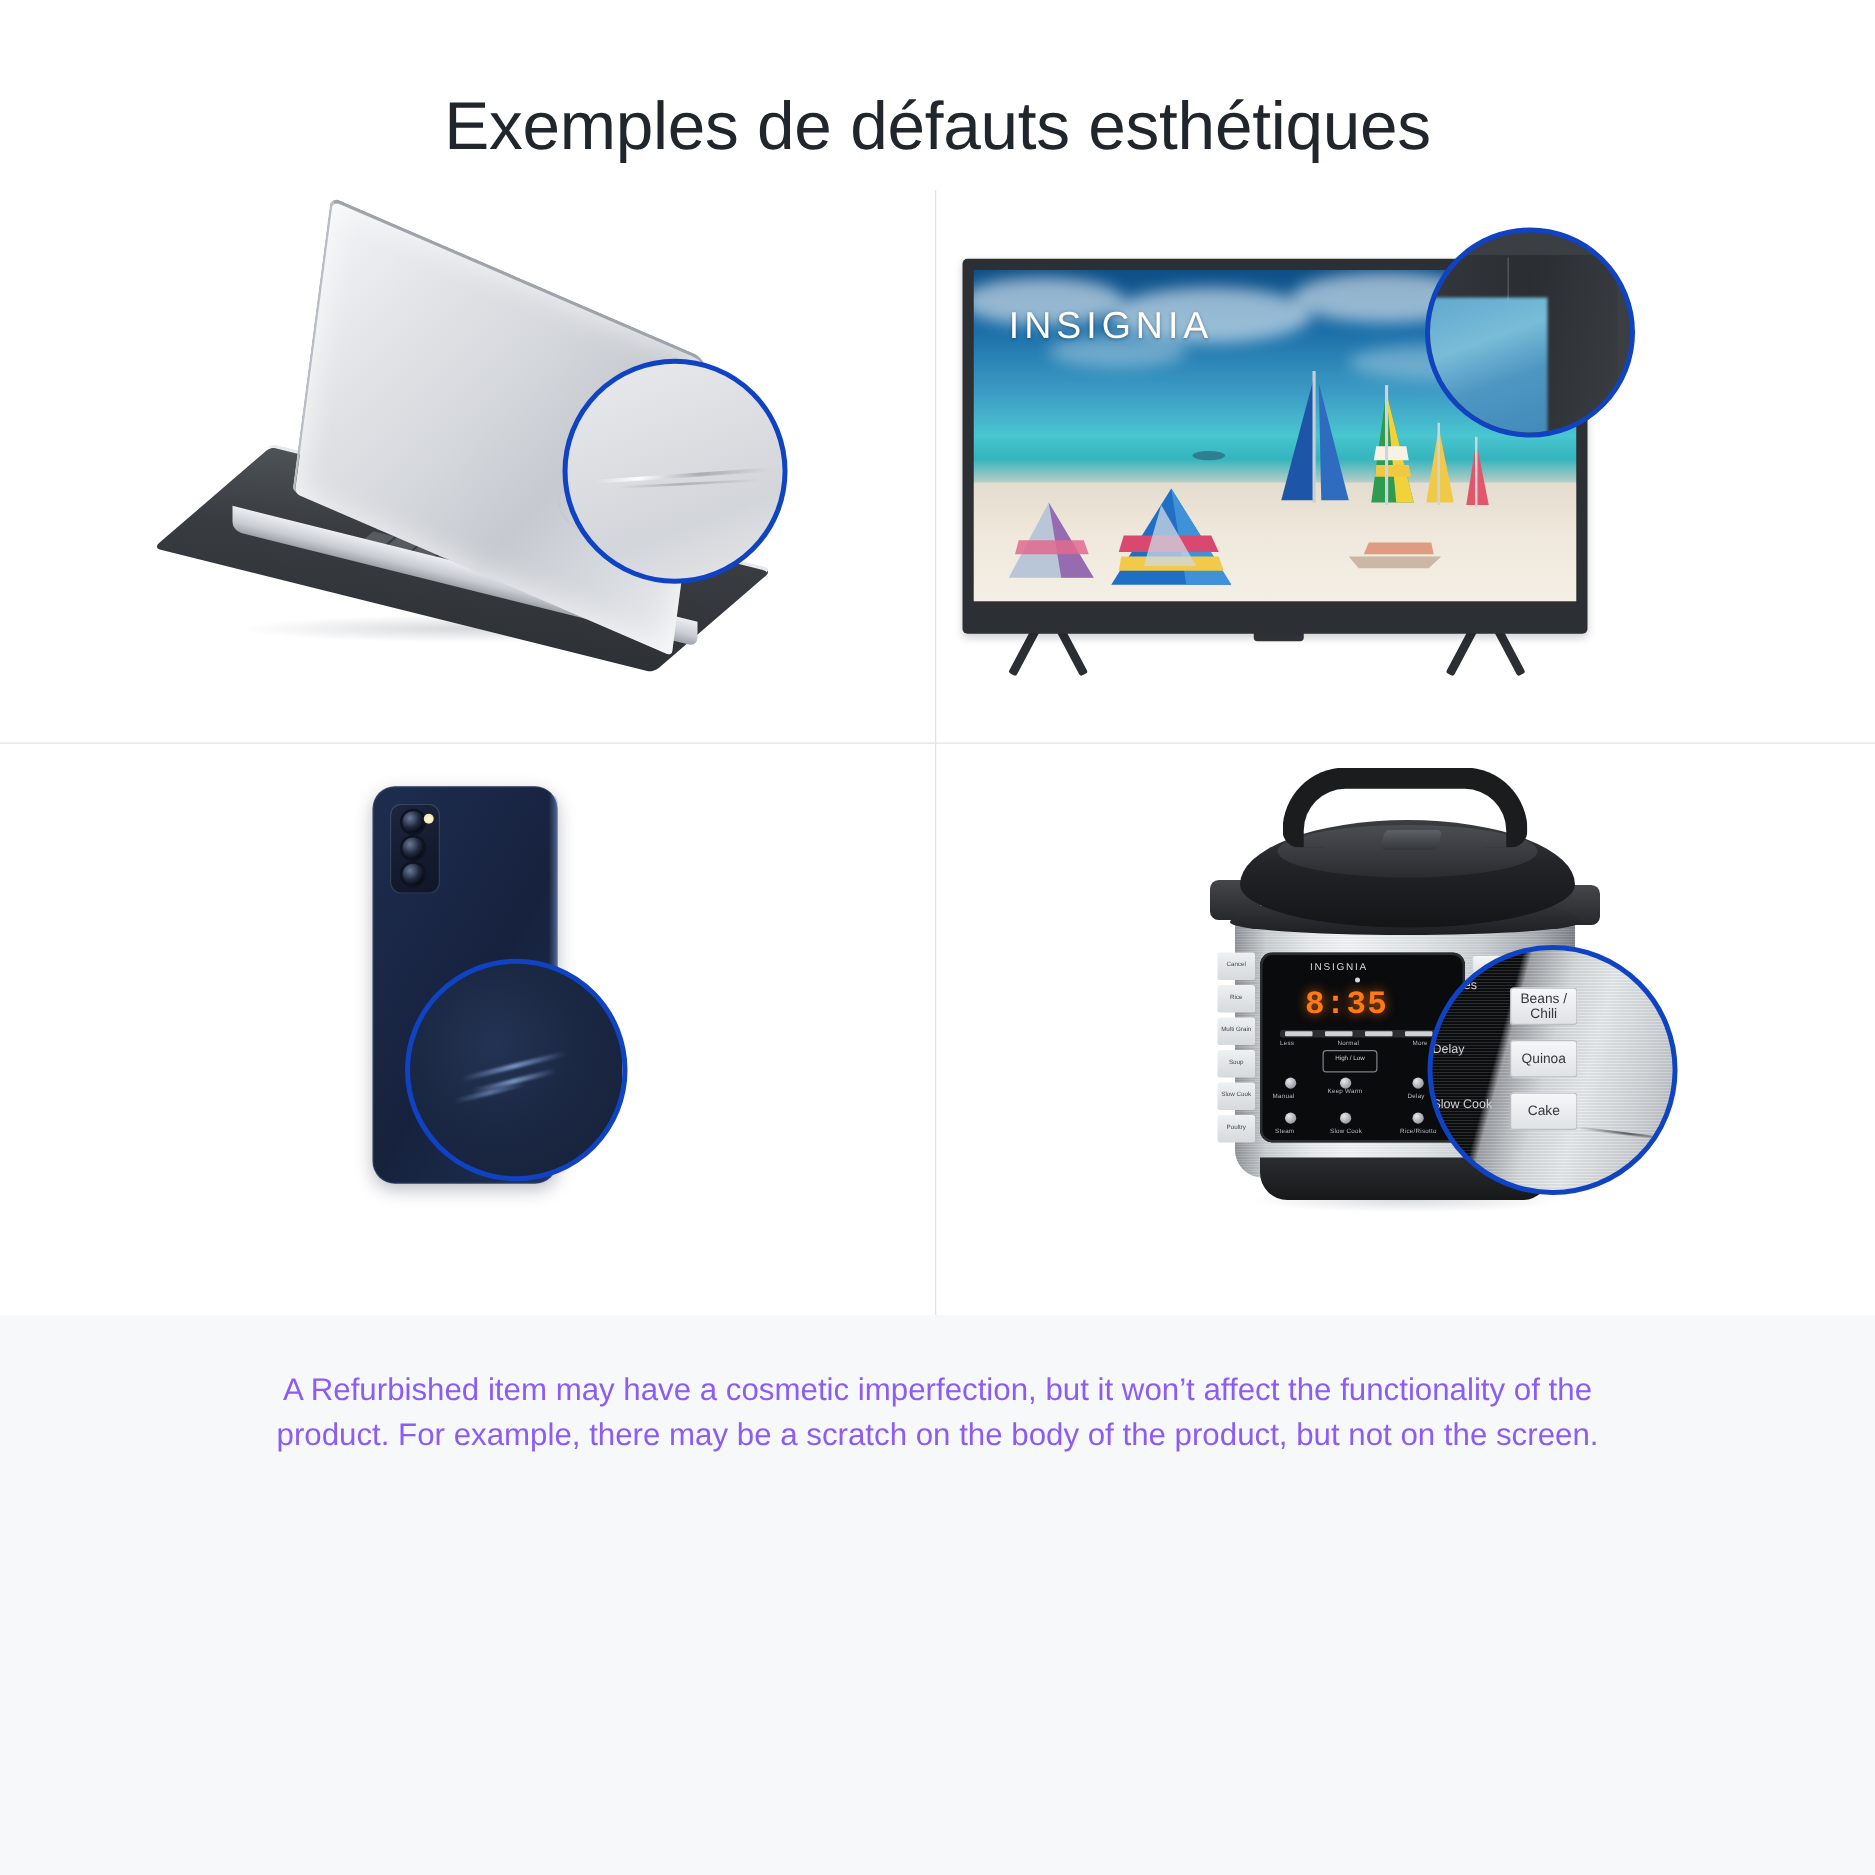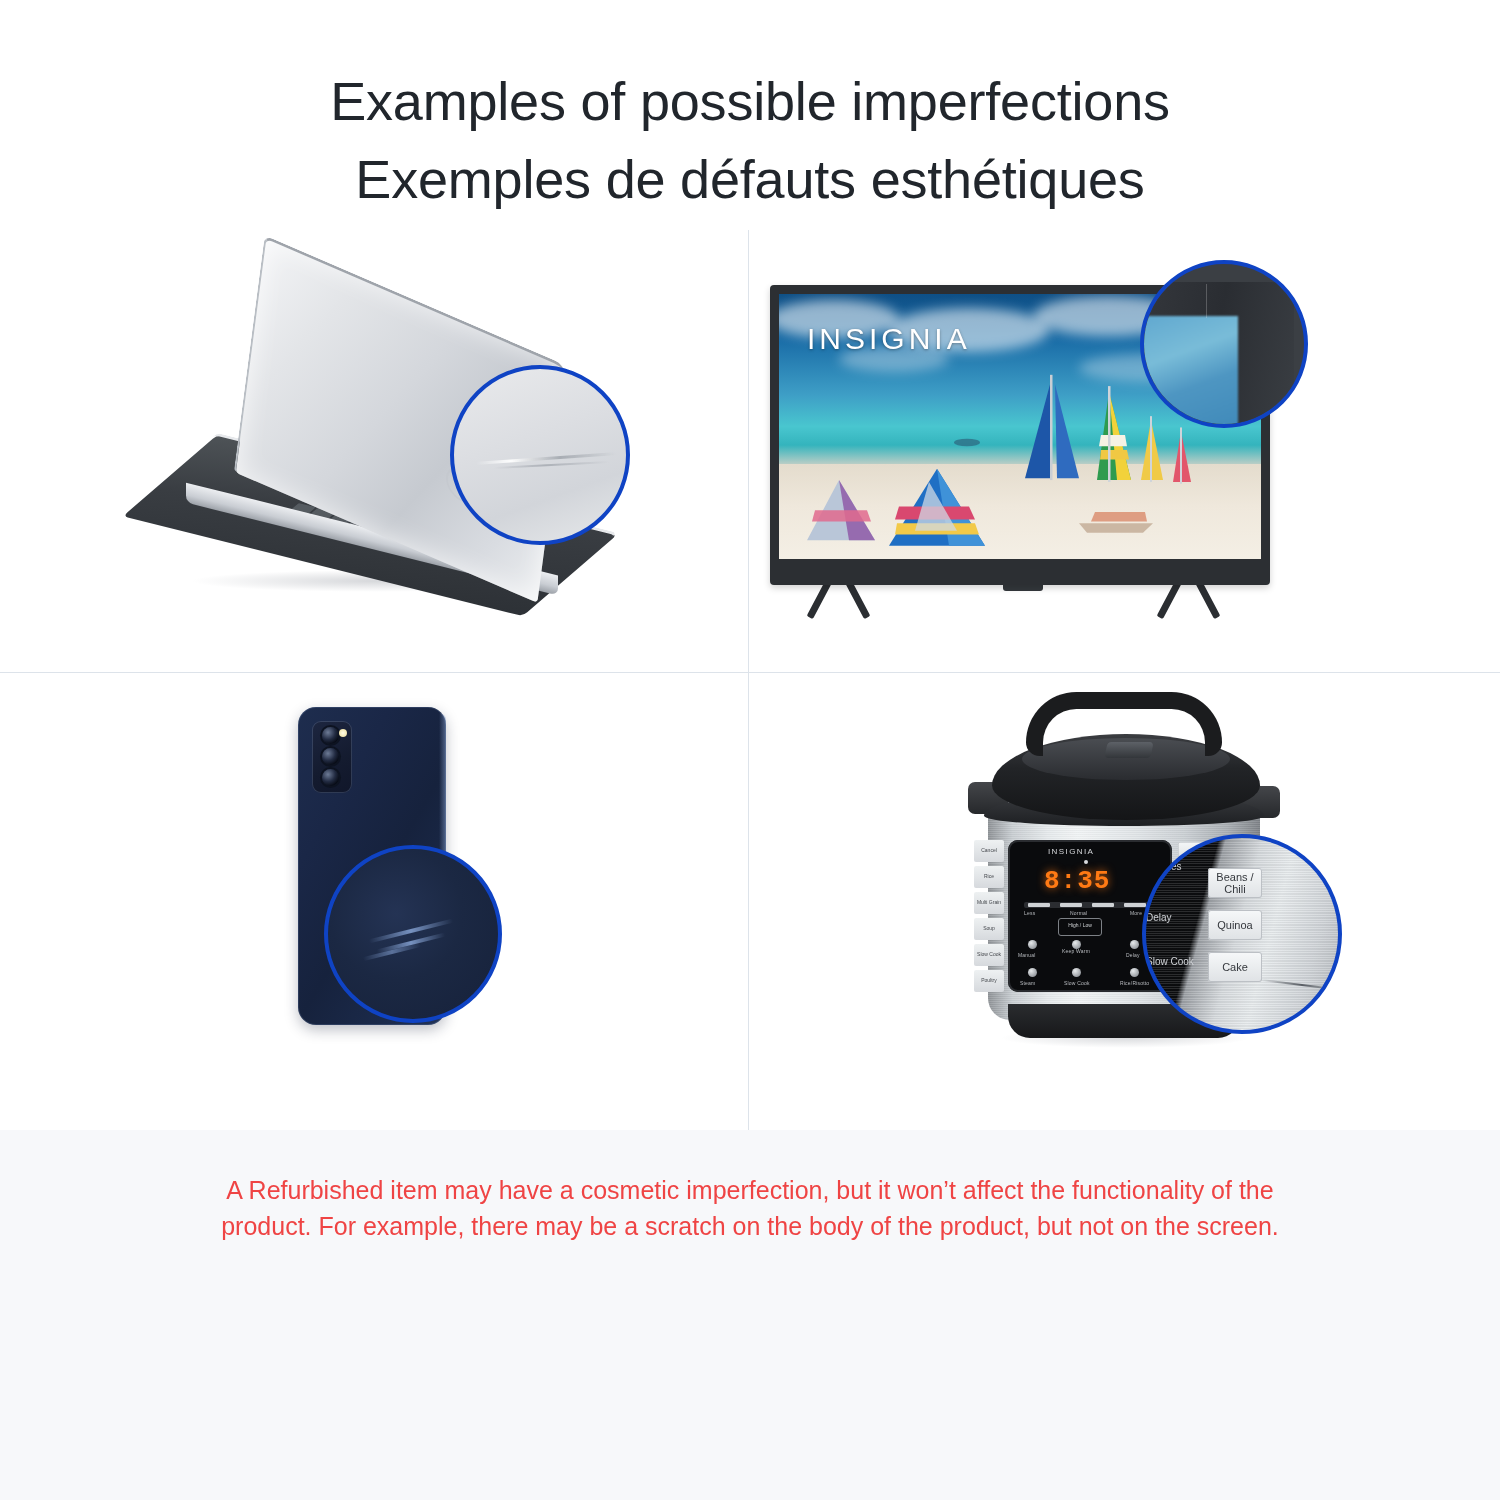--- a/index.html
+++ b/index.html
@@ -456,34 +456,33 @@
   }
 
   
   .footer {
     flex: 1;
     background: #f7f8fa;
     padding: 42px 190px 0 190px;
     text-align: center;
   }
   .footer p {
-    color: #ef4444;
+    color: #8b5cf6;
     font-size: 25px;
     line-height: 36px;
     font-weight: 400;
   }
   .footer p.fr { margin-top: 30px; }
 </style>
 </head>
 <body>
 
 <div class="page">
 
   <div class="heading">
-    <div class="line">Examples of possible imperfections</div>
     <div class="line">Exemples de défauts esthétiques</div>
   </div>
 
   <div class="grid">
     <div class="vline"></div>
     <div class="hline"></div>
 
     <div class="cell">
       <div class="laptop-wrap">
         <div class="laptop-shadow"></div>

